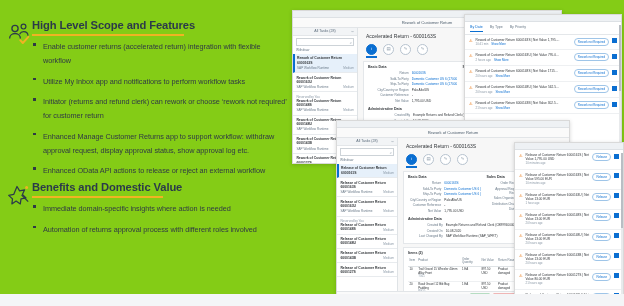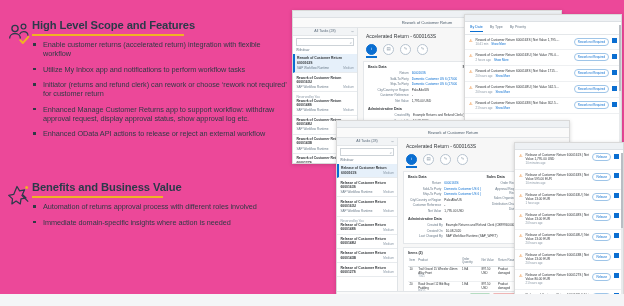--- a/index.html
+++ b/index.html
@@ -2,21 +2,21 @@
 <html><head>
 <meta charset="utf-8">
 <style>
   html,body{margin:0;padding:0;}
   body{
     width:624px;height:306px;overflow:hidden;
     background:#ffffff;
     font-family:"Liberation Sans","DejaVu Sans",sans-serif;
     -webkit-font-smoothing:antialiased;
   }
-  .slide{position:relative;width:624px;height:306px;background:#ec4899;overflow:hidden;}
+  .slide{position:relative;width:624px;height:306px;background:#84cc16;overflow:hidden;}
   .bottom-band{position:absolute;left:0;bottom:0;width:624px;height:12px;background:#f4f5f7;}
 
   
   .left-col{position:absolute;left:0;top:0;width:292px;height:306px;}
 
   .sec{position:absolute;left:0;width:292px;}
   .sec-1{top:18px;}
   .sec-2{top:180px;}
 
   .sec-icon{position:absolute;left:6px;top:2px;width:28px;height:28px;}
@@ -27,21 +27,21 @@
   }
   .sec-underline{height:1.6px;background:#f0b323;margin-top:2px;width:152px;}
   .sec-2 .sec-underline{width:131px;}
 
   ul.bullets{
     list-style:none;margin:0;padding:0;
     position:absolute;left:32px;top:22px;width:256px;
   }
   ul.bullets li{
     position:relative;padding-left:11px;margin-bottom:6.5px;
-    font-size:7.3px;line-height:9px;color:#303a45;letter-spacing:-0.05px;
+    font-size:7.3px;line-height:14px;color:#303a45;letter-spacing:-0.05px;
   }
   ul.bullets li:before{
     content:"";position:absolute;left:1px;top:3.2px;
     width:2.6px;height:2.6px;background:#303a45;
   }
 
   
   .shots{position:absolute;left:288px;top:0;width:336px;height:306px;}
 
   .win{position:absolute;background:#ffffff;border:1px solid #d9d9d9;
@@ -161,26 +161,26 @@
 
     <div class="sec sec-2">
       <div class="sec-icon">
         <svg viewBox="0 0 28 28" width="28" height="28">
           <path d="M11 4.5l2.6 4.4 5-1.1-2.2 4.6 3.6 3.6-5 .9-.7 5-4.2-2.8-4.2 2.8.6-5-3.8-3.5 5-1z" fill="none" stroke="#2b3a4a" stroke-width="1.25" stroke-linejoin="round"></path>
           <path d="M15.6 13l6.6 6.6" fill="none" stroke="#2b3a4a" stroke-width="1.25"></path>
           <circle cx="20.6" cy="5.4" r="1.5" fill="#f0b323"></circle>
         </svg>
       </div>
       <div class="sec-head">
-        <div class="sec-title">Benefits and Business Value</div>
+        <div class="sec-title">Benefits and Domestic Value</div>
         <div class="sec-underline"></div>
       </div>
       <ul class="bullets">
+        <li>Immediate domain-specific insights where action is needed</li>
         <li>Automation of returns approval process with different roles involved</li>
-        <li>Immediate domain-specific insights where action is needed</li>
       </ul>
     </div>
   </div>
 
   <div class="shots">
 
     <div class="win win1">
       <div class="wtopbar"></div>
       <div class="whead">
         <div class="whead-title">Rework of Customer Return</div>

